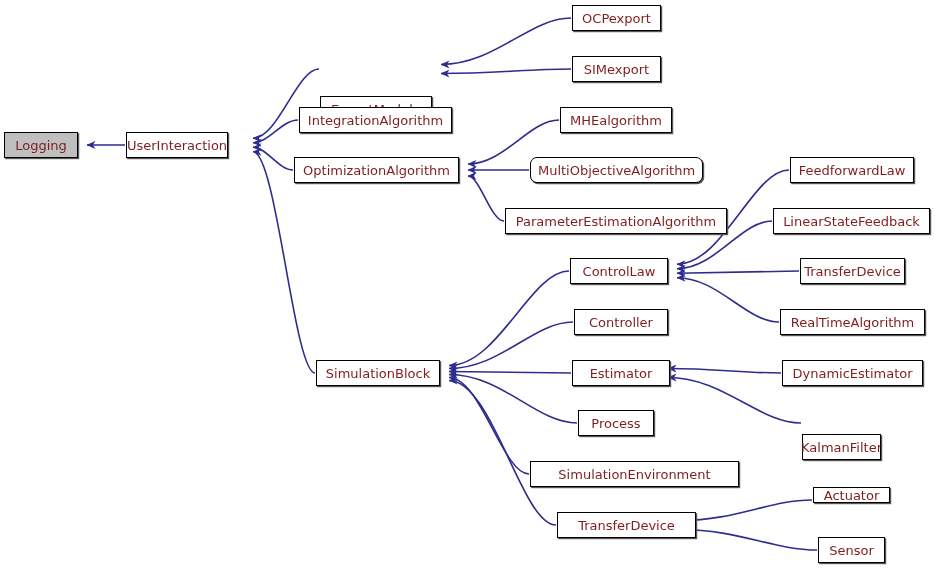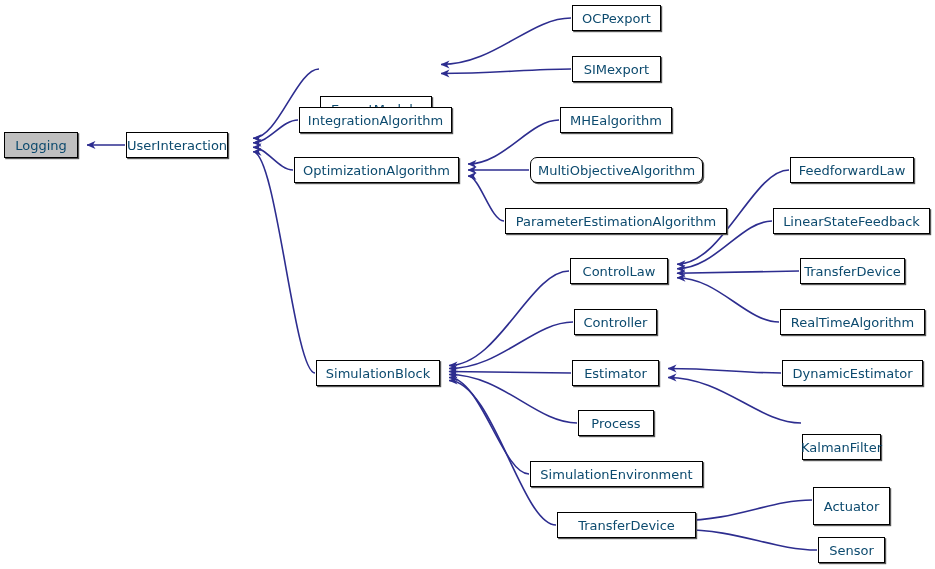--- a/index.html
+++ b/index.html
@@ -22,21 +22,21 @@
     top: 0;
     width: 935px;
     height: 569px;
     pointer-events: none;
   }
   .node {
     position: absolute;
     box-sizing: border-box;
     border: 1px solid #000000;
     background: #ffffff;
-    color: #0c4a6e;
+    color: #7f1d1d;
     font-size: 13px;
     line-height: 1;
     display: flex;
     align-items: center;
     justify-content: center;
     white-space: nowrap;
     box-shadow: 1.2px 1.2px 0 0 #555555;
     z-index: 5;
   }
   .node.root {
@@ -126,41 +126,41 @@
       </div>
       <div class="node" style="left: 800px; top: 258px; width: 105px; height: 26px;">
         <span class="node-label">TransferDevice</span>
       </div>
       <div class="node" style="left: 780px; top: 309px; width: 145px; height: 26px;">
         <span class="node-label">RealTimeAlgorithm</span>
       </div>
       <div class="node" style="left: 316px; top: 360px; width: 124px; height: 26px;">
         <span class="node-label">SimulationBlock</span>
       </div>
-      <div class="node" style="left: 574px; top: 309px; width: 83px; height: 26px;">
+      <div class="node" style="left: 574px; top: 309px; width: 94px; height: 26px;">
         <span class="node-label">Controller</span>
       </div>
-      <div class="node" style="left: 572px; top: 360px; width: 87px; height: 26px;">
+      <div class="node" style="left: 572px; top: 360px; width: 98px; height: 26px;">
         <span class="node-label">Estimator</span>
       </div>
       <div class="node" style="left: 578px; top: 410px; width: 76px; height: 26px;">
         <span class="node-label">Process</span>
       </div>
       <div class="node" style="left: 782px; top: 360px; width: 141px; height: 26px;">
         <span class="node-label">DynamicEstimator</span>
       </div>
       <div class="node" style="left: 802px; top: 434px; width: 79px; height: 26px;">
         <span class="node-label">KalmanFilter</span>
       </div>
-      <div class="node" style="left: 530px; top: 461px; width: 173px; height: 26px;">
+      <div class="node" style="left: 530px; top: 461px; width: 209px; height: 26px;">
         <span class="node-label">SimulationEnvironment</span>
       </div>
       <div class="node" style="left: 557px; top: 512px; width: 139px; height: 26px;">
         <span class="node-label">TransferDevice</span>
       </div>
-      <div class="node" style="left: 813px; top: 487px; width: 77px; height: 38px;">
+      <div class="node" style="left: 813px; top: 487px; width: 77px; height: 16px;">
         <span class="node-label">Actuator</span>
       </div>
       <div class="node" style="left: 818px; top: 537px; width: 67px; height: 26px;">
         <span class="node-label">Sensor</span>
       </div>
     </div>
 </div>
 
 </body></html>

